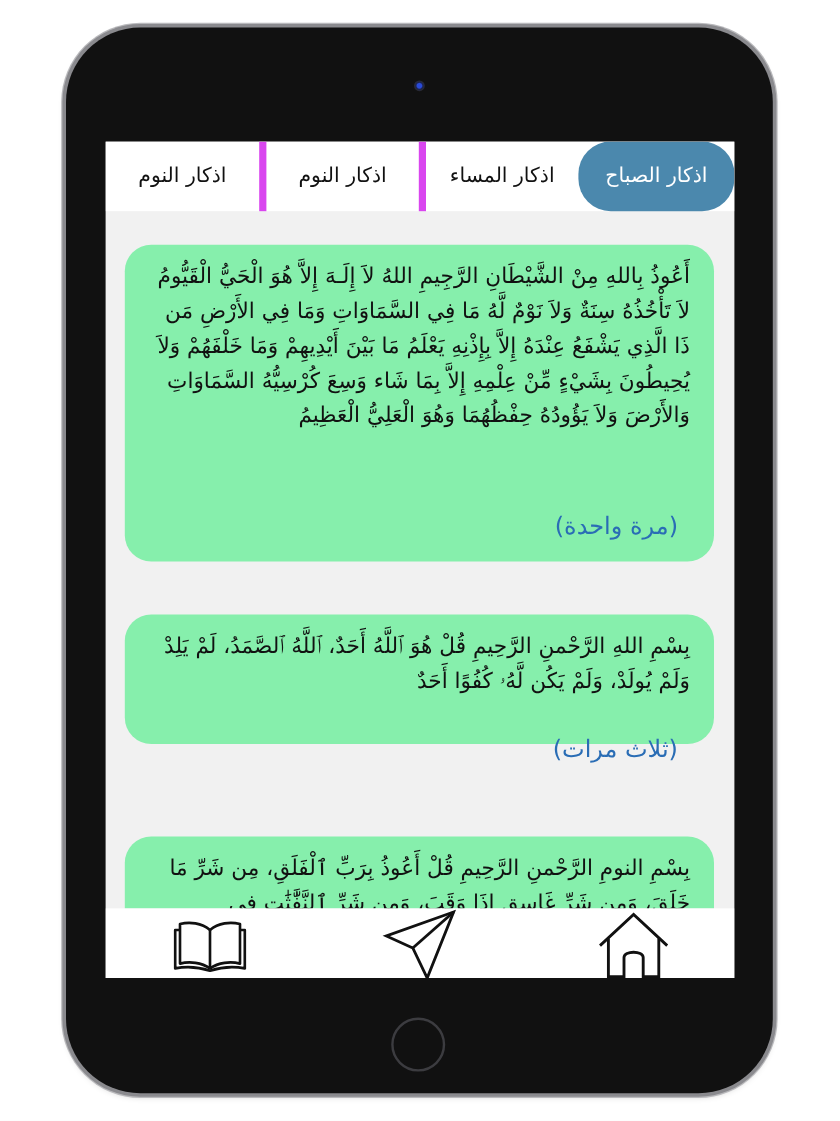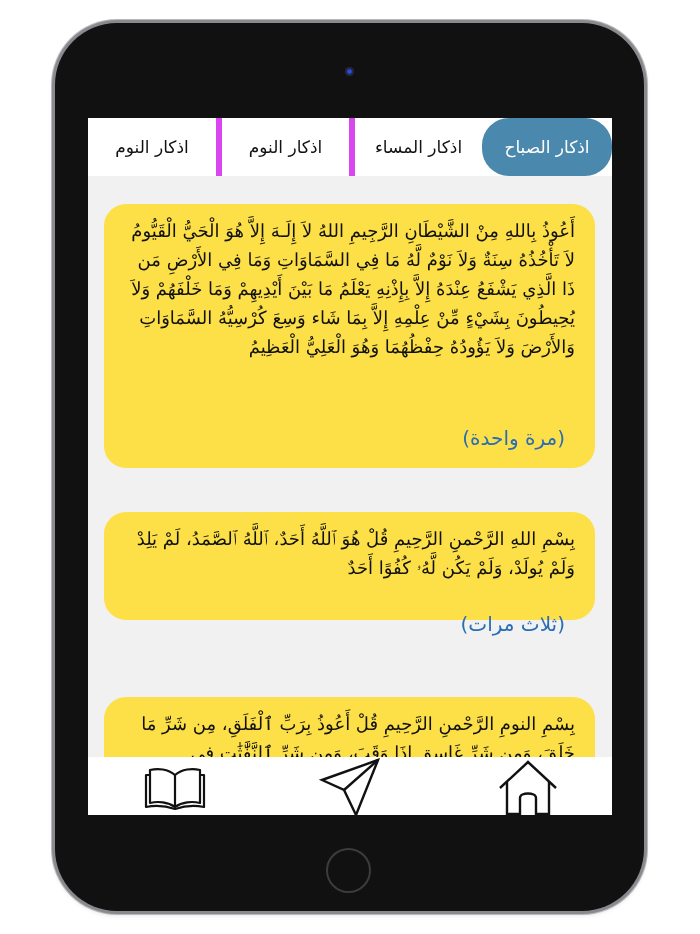--- a/index.html
+++ b/index.html
@@ -34,21 +34,21 @@
     direction: rtl;
   }
   .tab.active { background: #4b88ad; color: #ffffff; border-left: none; border-radius: 27px; }
   .tab:nth-child(1) { width: 130px; }
   .tab:nth-child(2) { width: 133px; }
   .tab:nth-child(3) { width: 133px; }
   .tab:nth-child(4) { width: 128px; border-left: none; }
 
   .content { position: absolute; left: 0; top: 58px; width: 524px; height: 581px; overflow: hidden; }
   .card {
-    position: absolute; left: 16px; width: 491px; background: #fde047; border-radius: 22px;
+    position: absolute; left: 16px; width: 491px; background: #86efac; border-radius: 22px;
     box-sizing: border-box; padding: 12px 20px 0 20px; direction: rtl; 
   }
   .card-text {
     font-family: "DejaVu Serif", serif; font-size: 18px; line-height: 29px; color: #111111;
     margin: 0;
   }
   .card-count {
     position: absolute; right: 30px; font-size: 20px; color: #2a6db5; direction: rtl;
   }
   .card1 { top: 28px; height: 264px; }

